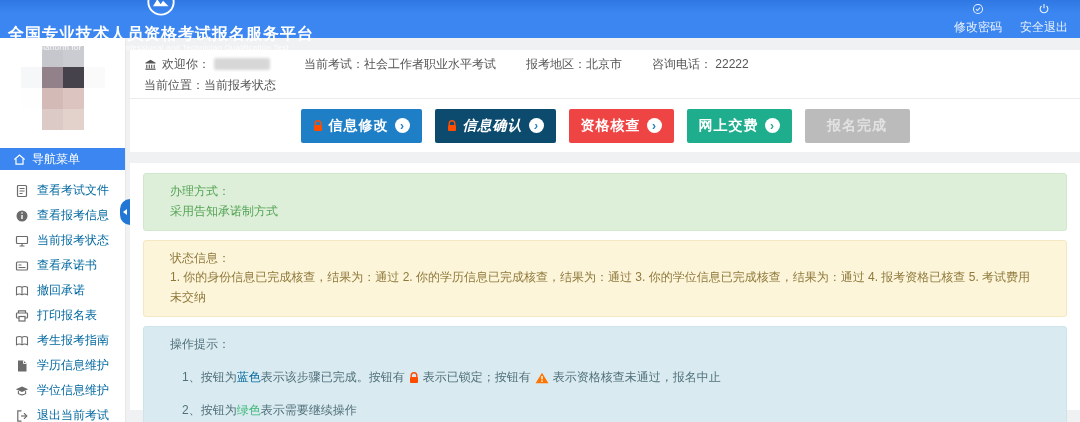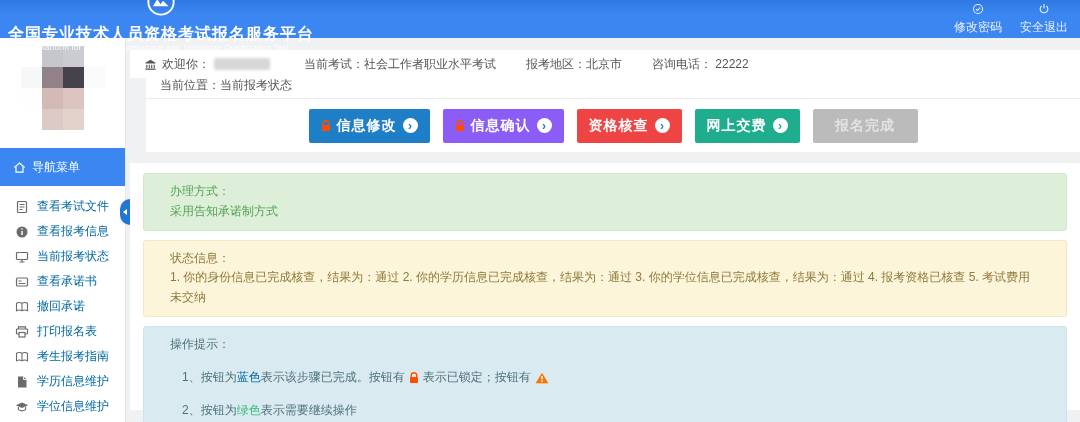--- a/index.html
+++ b/index.html
@@ -27,21 +27,21 @@
 
   
   .sidebar{
     position:absolute;left:0;top:38px;bottom:0;width:125px;
     background:#fff;border-right:1px solid #e7e7e7;z-index:2;
   }
   .avatar{width:84px;margin:8px auto 0;}
   .px-row{display:flex;height:21px;}
   .px{width:21px;height:21px;}
   .nav-header{
-    margin-top:18px;height:38px;background:#3b86f1;color:#fff;
+    margin-top:18px;height:22px;background:#3b86f1;color:#fff;
     display:flex;align-items:center;gap:6px;padding-left:13px;font-size:12px;
   }
   .nav-header .ic{width:13px;height:13px;color:#fff;}
   .side-items{padding-top:8px;}
   .side-item{
     height:25px;display:flex;align-items:center;gap:8px;
     padding-left:15px;font-size:12px;color:#0369a1;cursor:pointer;
   }
   .side-item .s-ic{width:14px;height:14px;color:#6b6b6b;flex:none;}
 
@@ -50,21 +50,21 @@
 
   .welcome-card{
     position:absolute;top:12px;left:5px;right:0;height:28px;background:#fff;
     display:flex;align-items:center;font-size:12px;color:#555;padding-left:14px;
   }
   .welcome-card .ic{width:13px;height:13px;margin-right:5px;}
   .blur-name{width:56px;height:12px;background:#d7d7d7;border-radius:2px;filter:blur(1.5px);margin:0 34px 0 4px;}
   .w-group{margin-right:30px;white-space:nowrap;}
   .w-group b{font-weight:normal;}
 
-  .crumb-card{position:absolute;top:34px;left:5px;right:0;height:80px;background:#fff;margin-left:16px;}
+  .crumb-card{position:absolute;top:34px;left:5px;right:0;height:80px;background:#fff;}
   .crumb-row{height:26px;display:flex;align-items:center;padding-left:14px;
     font-size:12px;color:#555;border-bottom:1px solid #ececec;}
   .steps-row{height:53px;display:flex;align-items:center;justify-content:center;gap:13px;}
   .step-btn{
     height:34px;min-width:105px;padding:0 12px;border:none;border-radius:2px;
     display:inline-flex;align-items:center;justify-content:center;gap:6px;
     color:#fff;font-size:14px;font-weight:600;letter-spacing:1px;cursor:pointer;
     font-family:inherit;
   }
   .step-btn.disabled{color:#e2e2e2;cursor:default;}
@@ -299,21 +299,21 @@
         <button class="step-btn" style="background: rgb(30, 126, 198);">
           <span class="lock-wrap">
             <svg viewBox="0 0 10 12" width="10" height="12">
               <path d="M2.2 5V3.6a2.8 2.8 0 0 1 5.6 0V5" fill="none" stroke="#ff4d00" stroke-width="1.4"></path>
               <rect x="1" y="5" width="8" height="6" rx="1" fill="#ff4d00"></rect>
             </svg>
           </span>
           <span>信息修改</span>
           <span class="circle-arrow" style="color: rgb(30, 126, 198);">›</span>
         </button>
-        <button class="step-btn" style="background: #8b5cf6;">
+        <button class="step-btn" style="background: #0c4a6e; font-style: italic;">
           <span class="lock-wrap">
             <svg viewBox="0 0 10 12" width="10" height="12">
               <path d="M2.2 5V3.6a2.8 2.8 0 0 1 5.6 0V5" fill="none" stroke="#ff4d00" stroke-width="1.4"></path>
               <rect x="1" y="5" width="8" height="6" rx="1" fill="#ff4d00"></rect>
             </svg>
           </span>
           <span>信息确认</span>
           <span class="circle-arrow" style="color: rgb(30, 126, 198);">›</span>
         </button>
         <button class="step-btn" style="background: #ef4444;">
@@ -345,21 +345,21 @@
     <div class="box box-blue">
       <div>操作提示：</div>
       <div class="tip-line">
         <span>1、按钮为</span><span style="color: #0369a1;">蓝色</span><span>表示该步骤已完成。按钮有</span><span class="inline-ic"><svg viewBox="0 0 10 12" width="10" height="12">
               <path d="M2.2 5V3.6a2.8 2.8 0 0 1 5.6 0V5" fill="none" stroke="#ff4d00" stroke-width="1.4"></path>
               <rect x="1" y="5" width="8" height="6" rx="1" fill="#ff4d00"></rect>
             </svg></span><span>表示已锁定；按钮有</span><span class="inline-ic"><svg viewBox="0 0 14 12" width="14" height="12">
               <path d="M7 0.8L13.4 11.2H0.6z" fill="#ff7300"></path>
               <rect x="6.3" y="4" width="1.4" height="3.4" fill="#fff"></rect>
               <rect x="6.3" y="8.4" width="1.4" height="1.5" fill="#fff"></rect>
-            </svg></span>
+            </svg></span><span>表示资格核查未通过，报名中止</span>
       </div>
       <div>
           <div class="tip-line"><span>2、按钮为</span><span style="color: rgb(60, 184, 120);">绿色</span><span>表示需要继续操作</span></div>
         </div>
     </div>
 
   </div>
 </div>
 
 </body></html>

